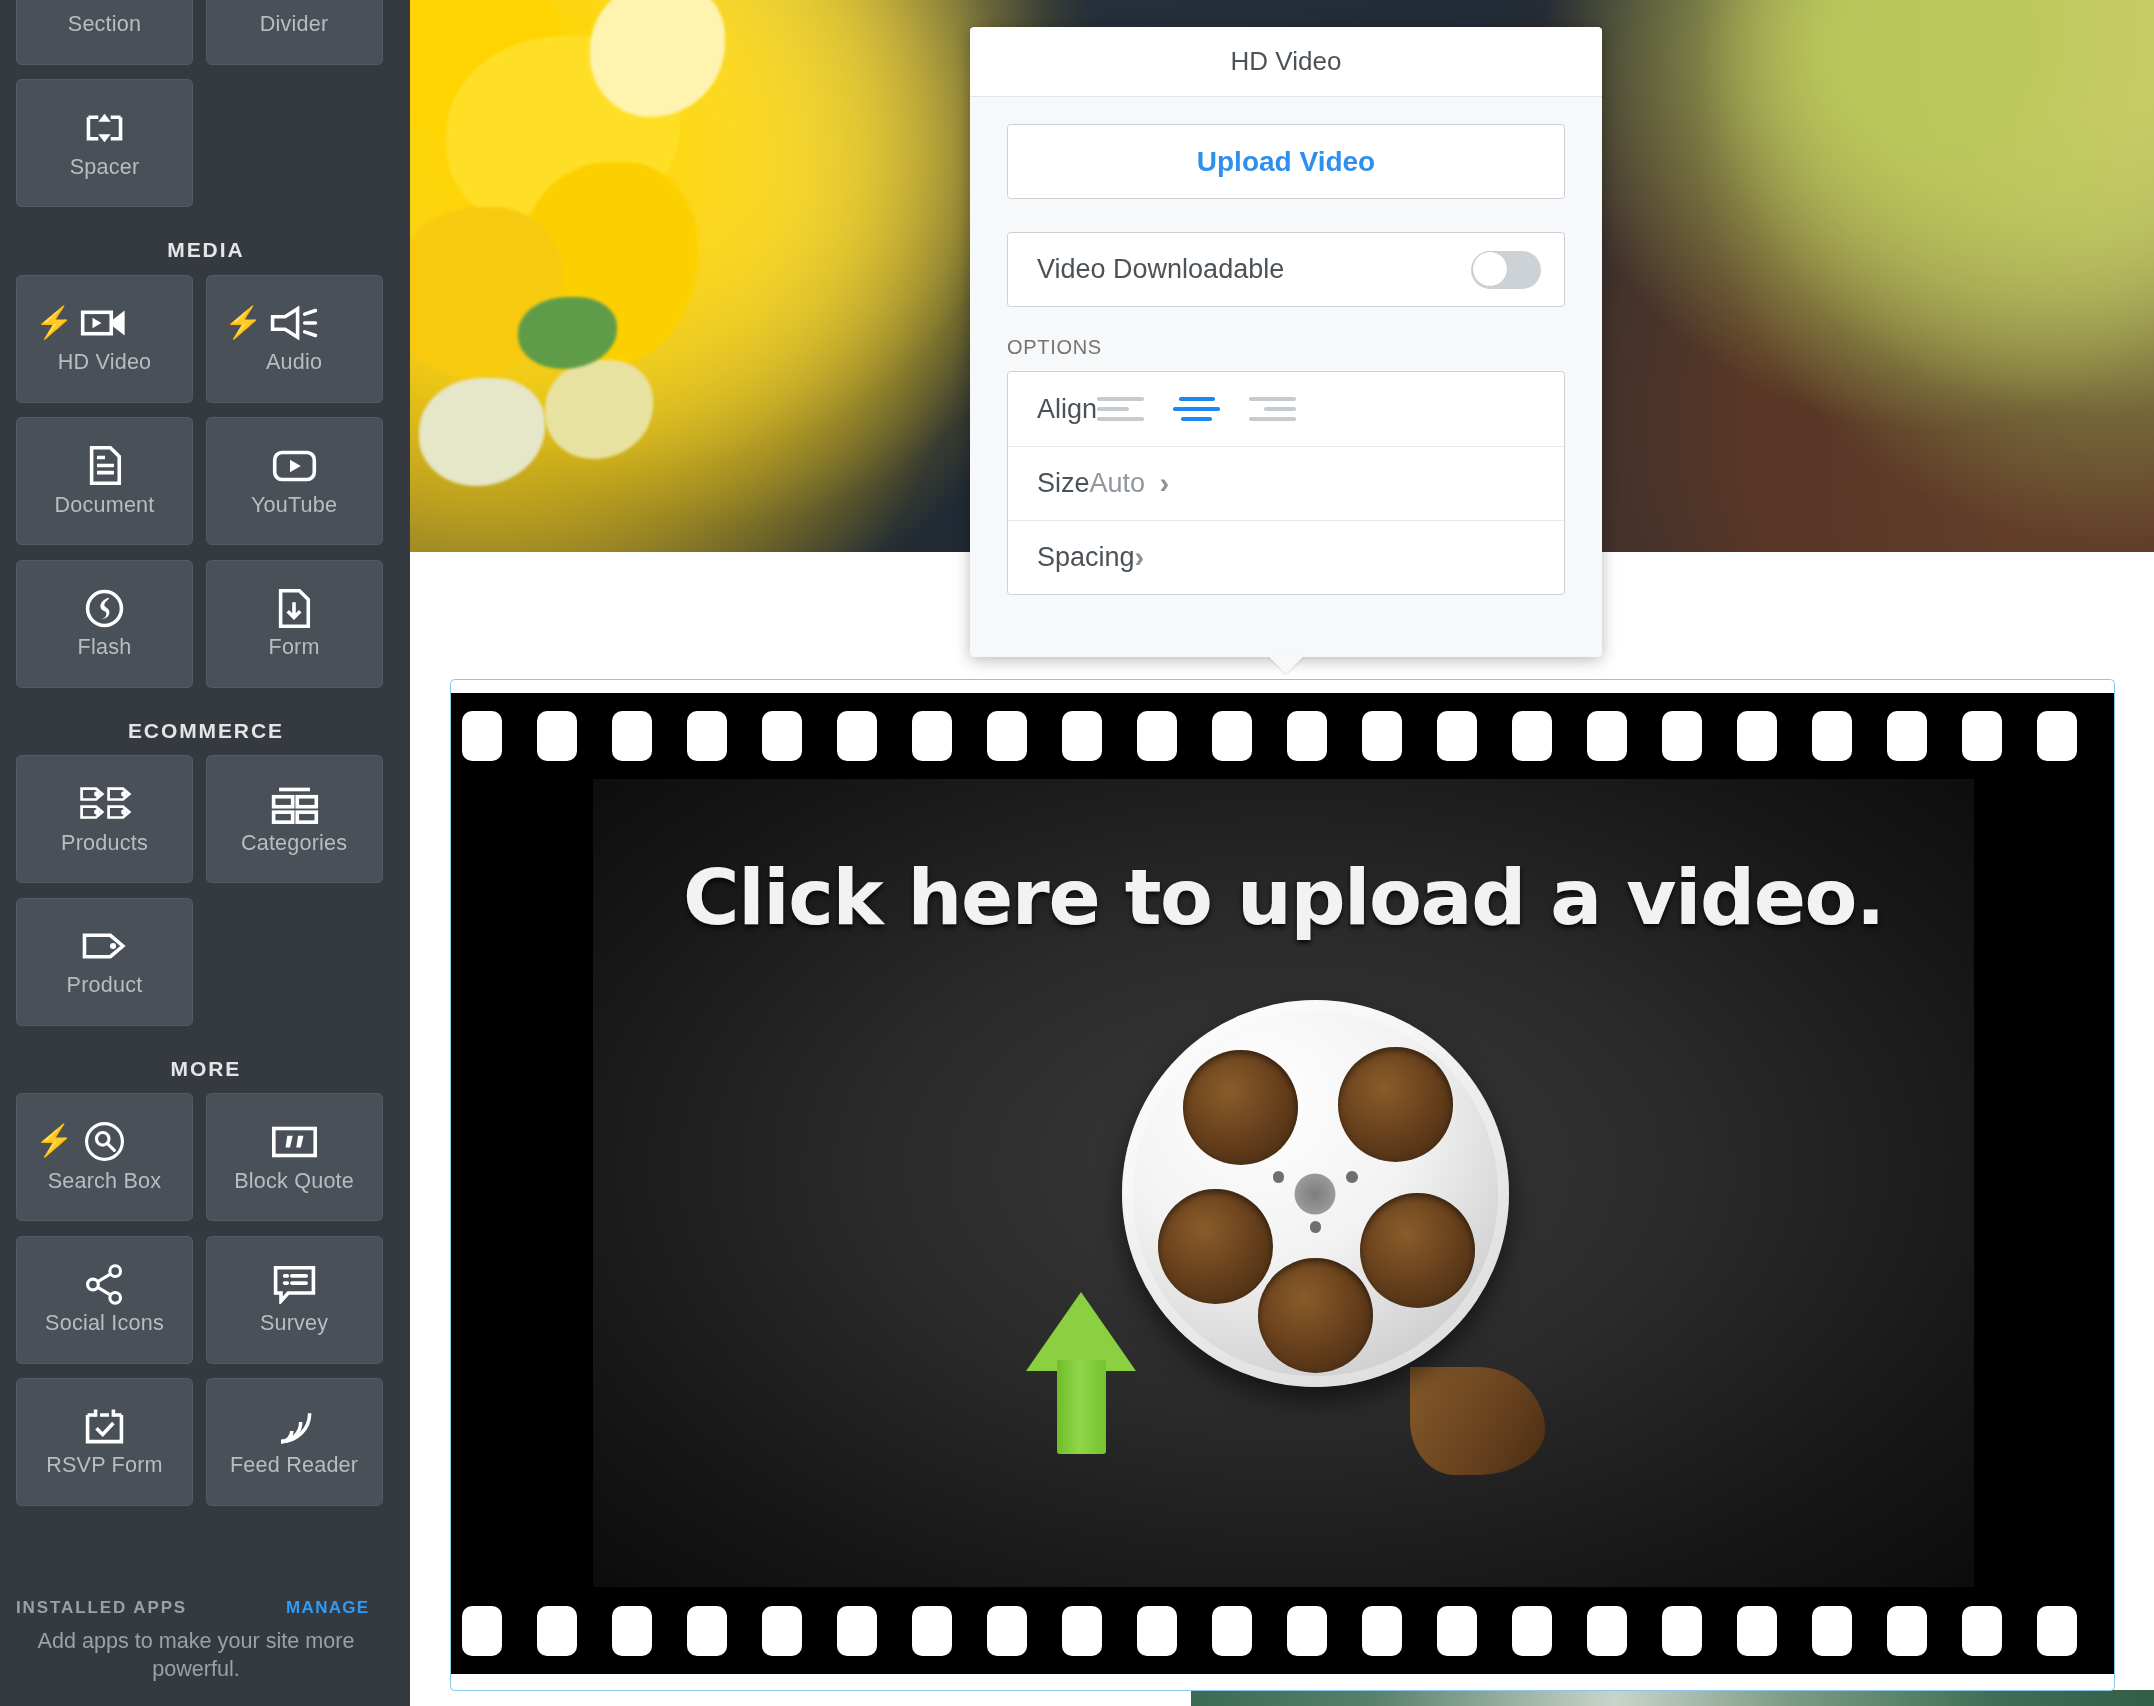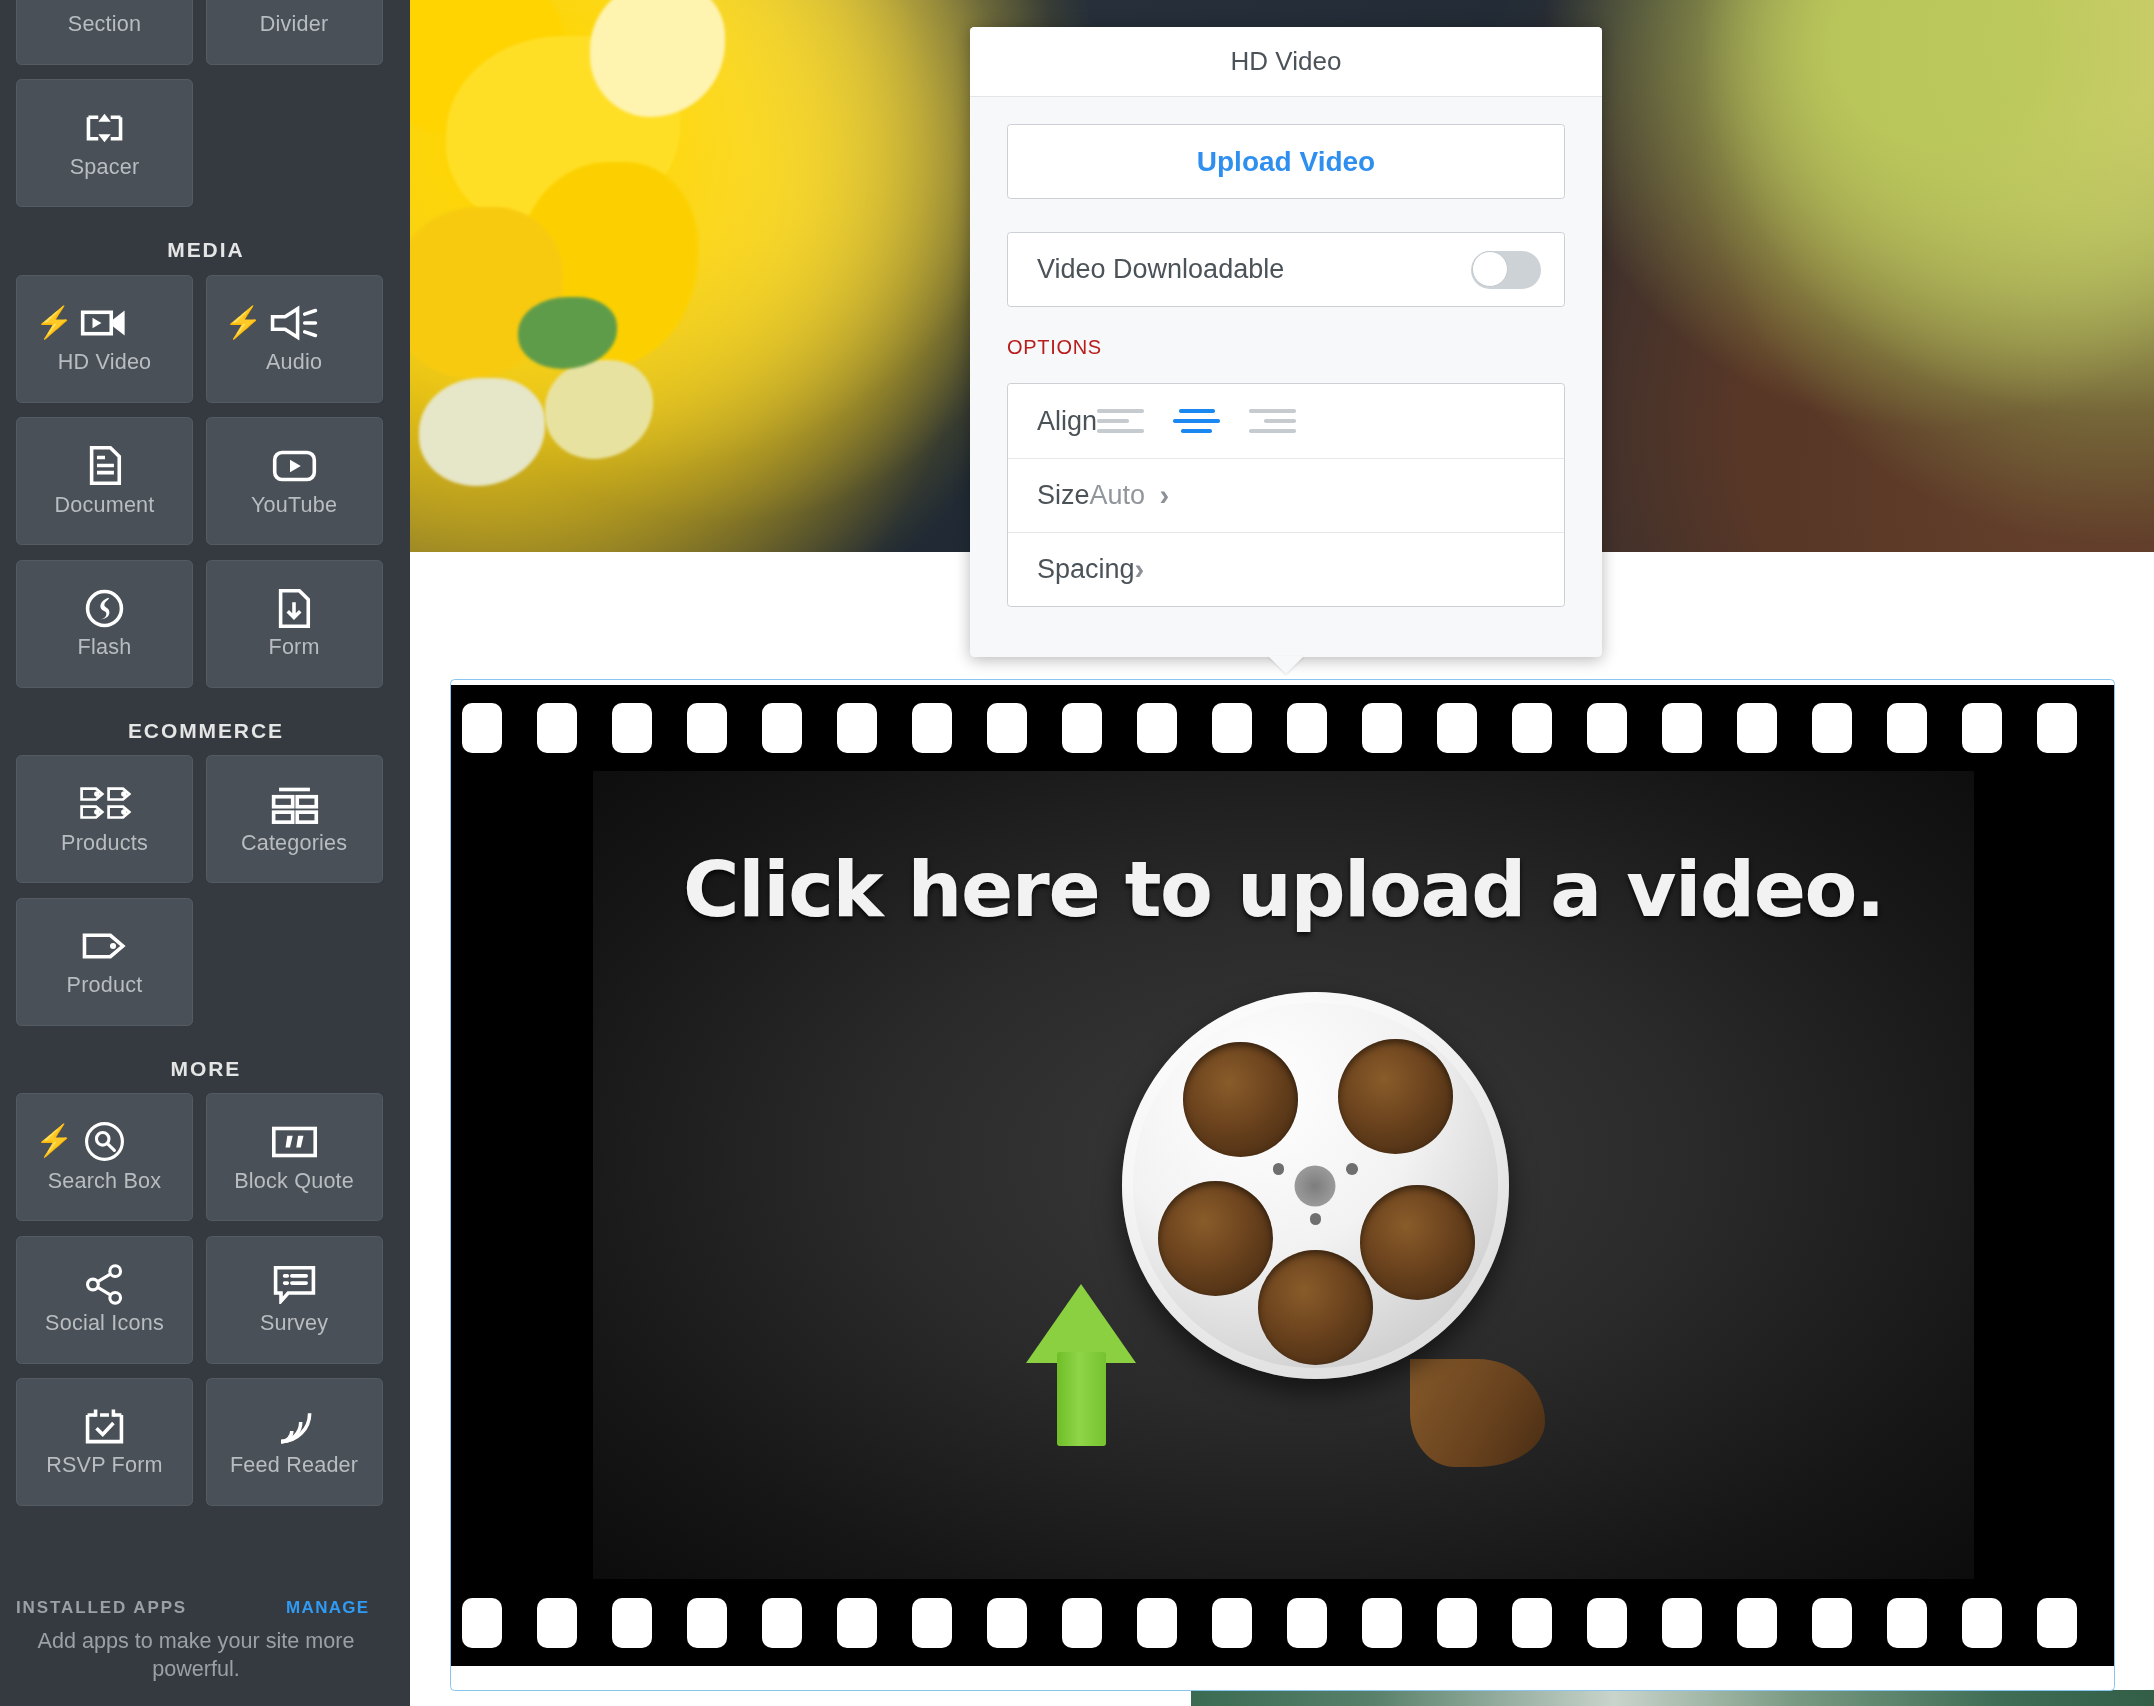--- a/index.html
+++ b/index.html
@@ -132,22 +132,22 @@
   .switch {
     width: 70px; height: 38px; border-radius: 19px;
     background: #cdd2d7; position: relative; flex: none;
   }
   .switch .knob {
     position: absolute; left: 0.9px; top: 0.9px;
     width: 36px; height: 36px; border-radius: 50%;
     background: #ffffff; border: 0.9px solid #c3c8cd;
   }
   .opt-label {
-    margin-top: 29px; margin-bottom: 24px;
-    font-size: 20px; color: #b91c1c; letter-spacing: 0.7px;
+    margin-top: 29px; margin-bottom: 12px;
+    font-size: 20px; color: #737373; letter-spacing: 0.7px;
   }
   .opt-card {
     width: 558px;
     background: #ffffff;
     border: 0.9px solid #ccd0d5;
     border-radius: 3.6px;
   }
   .opt-row {
     height: 74px;
     display: flex; align-items: center; justify-content: flex-start;
@@ -181,21 +181,21 @@
     filter: drop-shadow(0 1.8px 0.9px rgba(0,0,0,0.12));
   }
 
   
   .video-block {
     position: absolute; left: 40px; top: 679px;
     width: 1665px; height: 1012px;
     border: 1.8px solid #88c6f0;
     border-radius: 4.5px;
     background: #ffffff;
-    padding: 5px 0;
+    padding: 13px 0;
     z-index: 10;
     overflow: hidden;
   }
   .filmstrip {
     position: relative;
     width: 1665px; height: 981px;
     background: #000000;
     overflow: hidden;
   }
   .perf-row {

